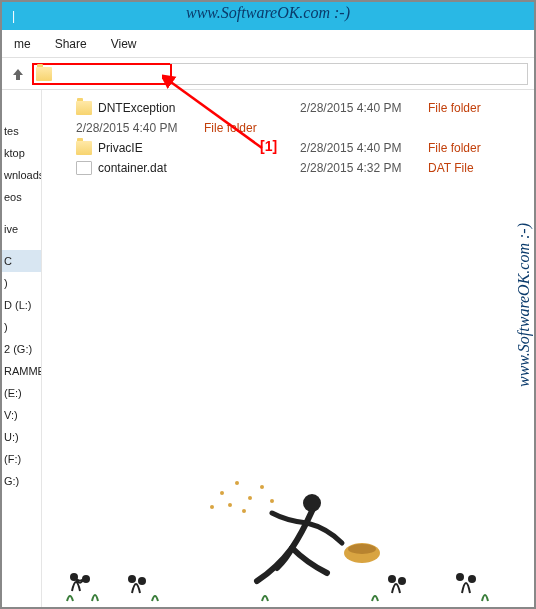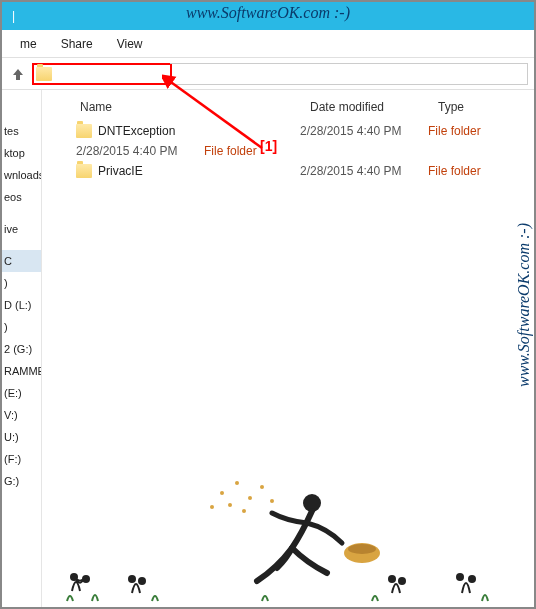--- a/index.html
+++ b/index.html
@@ -23,21 +23,21 @@
     .titlebar-sep {
       color: #fff;
       margin: 0 4px;
     }
     .ribbon {
       height: 28px;
       background: #fff;
       border-bottom: 1px solid #e0e0e0;
       display: flex;
       align-items: center;
-      padding-left: 6px;
+      padding-left: 0;
     }
     .ribbon-tab {
       padding: 6px 12px;
       color: #222;
       font-size: 12px;
     }
     .addressbar-row {
       height: 32px;
       display: flex;
       align-items: center;
@@ -261,45 +261,48 @@
     <div class="sidebar-item">2 (G:)</div>
     <div class="sidebar-item">RAMME (D:)</div>
     <div class="sidebar-item">(E:)</div>
     <div class="sidebar-item">V:)</div>
     <div class="sidebar-item">U:)</div>
     <div class="sidebar-item"> (F:)</div>
     <div class="sidebar-item">G:)</div>
   </div>
 
   <div class="content">
-    <div class="columns">
-      <div class="col col-name">Name</div>
-      <div class="col col-date">Date modified</div>
-      <div class="col col-type">Type</div>
-    </div>
 
     <div class="file-row">
       <div class="cell cell-name">
           <div class="file-icon"></div>
           <span>DNTException</span>
         </div>
       <div class="cell cell-date">2/28/2015 4:40 PM</div>
       <div class="cell cell-type">File folder</div>
     </div>
     <div class="file-row">
       <div class="cell cell-date">2/28/2015 4:40 PM</div>
       <div class="cell cell-type">File folder</div>
     </div>
     <div class="file-row">
       <div class="cell cell-name">
           <div class="file-icon"></div>
           <span>PrivacIE</span>
         </div>
       <div class="cell cell-date">2/28/2015 4:40 PM</div>
       <div class="cell cell-type">File folder</div>
+    </div>
+    <div class="file-row">
+      <div class="cell cell-name">
+          <div class="file-icon file"></div>
+          <span>container.dat</span>
+        </div>
+      <div class="cell cell-date">2/28/2015 4:32 PM</div>
+      <div class="cell cell-type">DAT File</div>
     </div>
   </div>
 </div>
 
 <svg class="anno-arrow" width="120" height="90">
   <defs>
       <marker id="ah" markerWidth="10" markerHeight="10" refX="2" refY="3" orient="auto">
     <path d="M0,0 L6,3 L0,6 Z" fill="#f00"></path>
   </marker>
     </defs>

